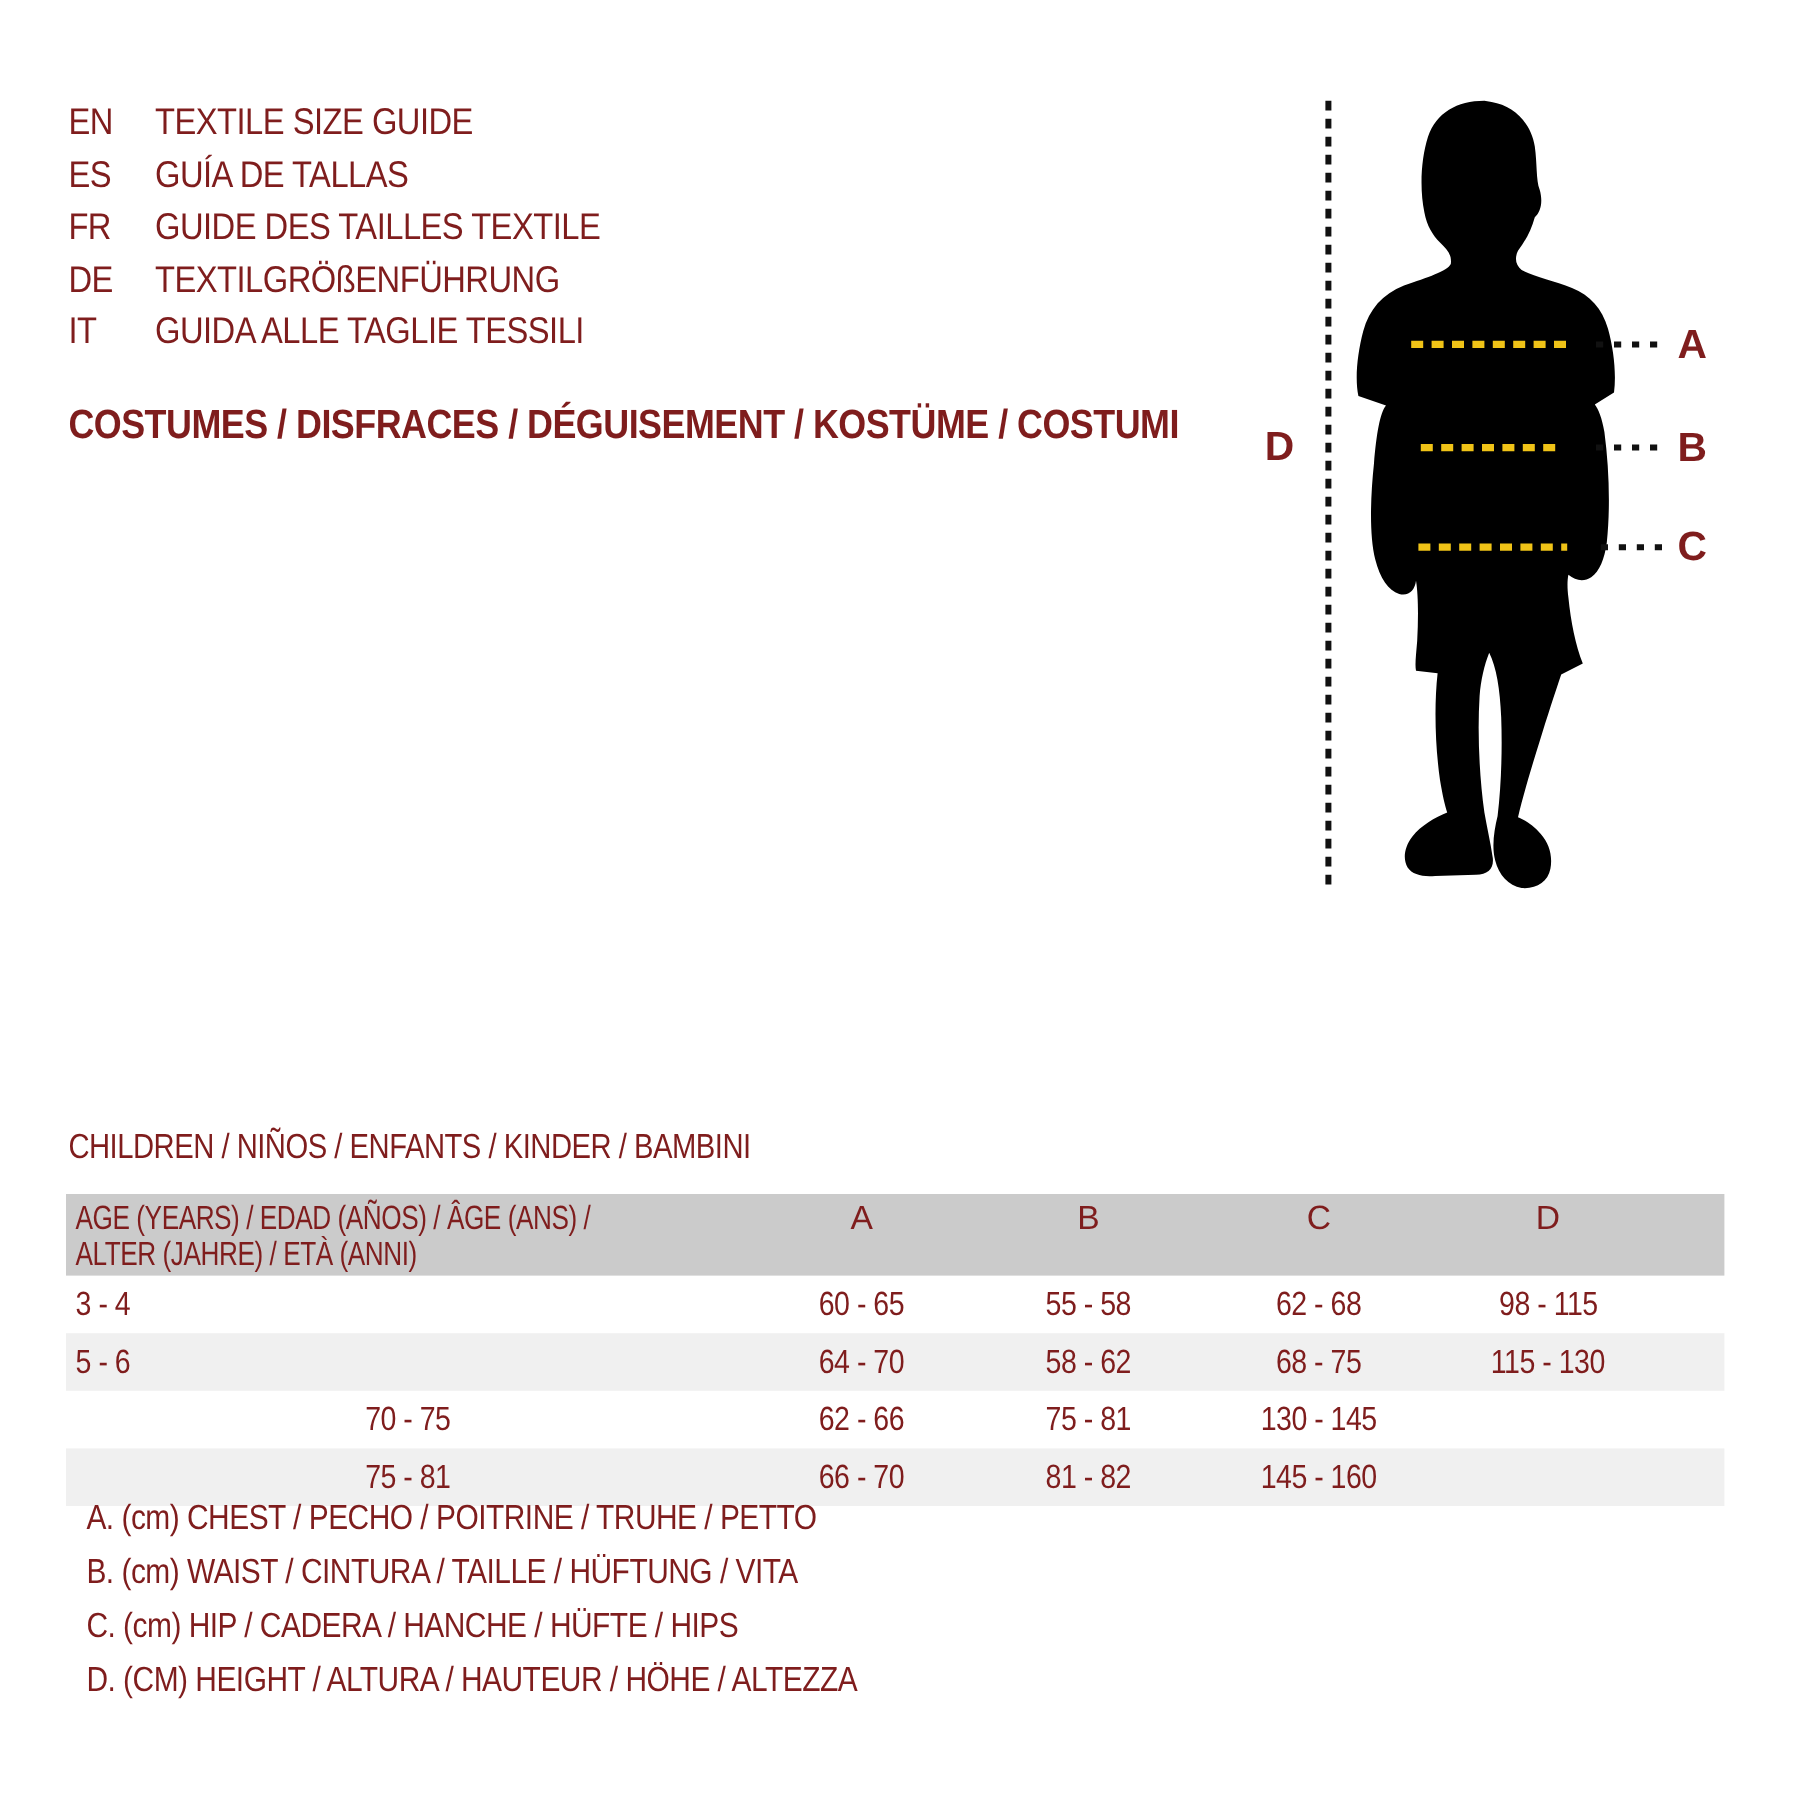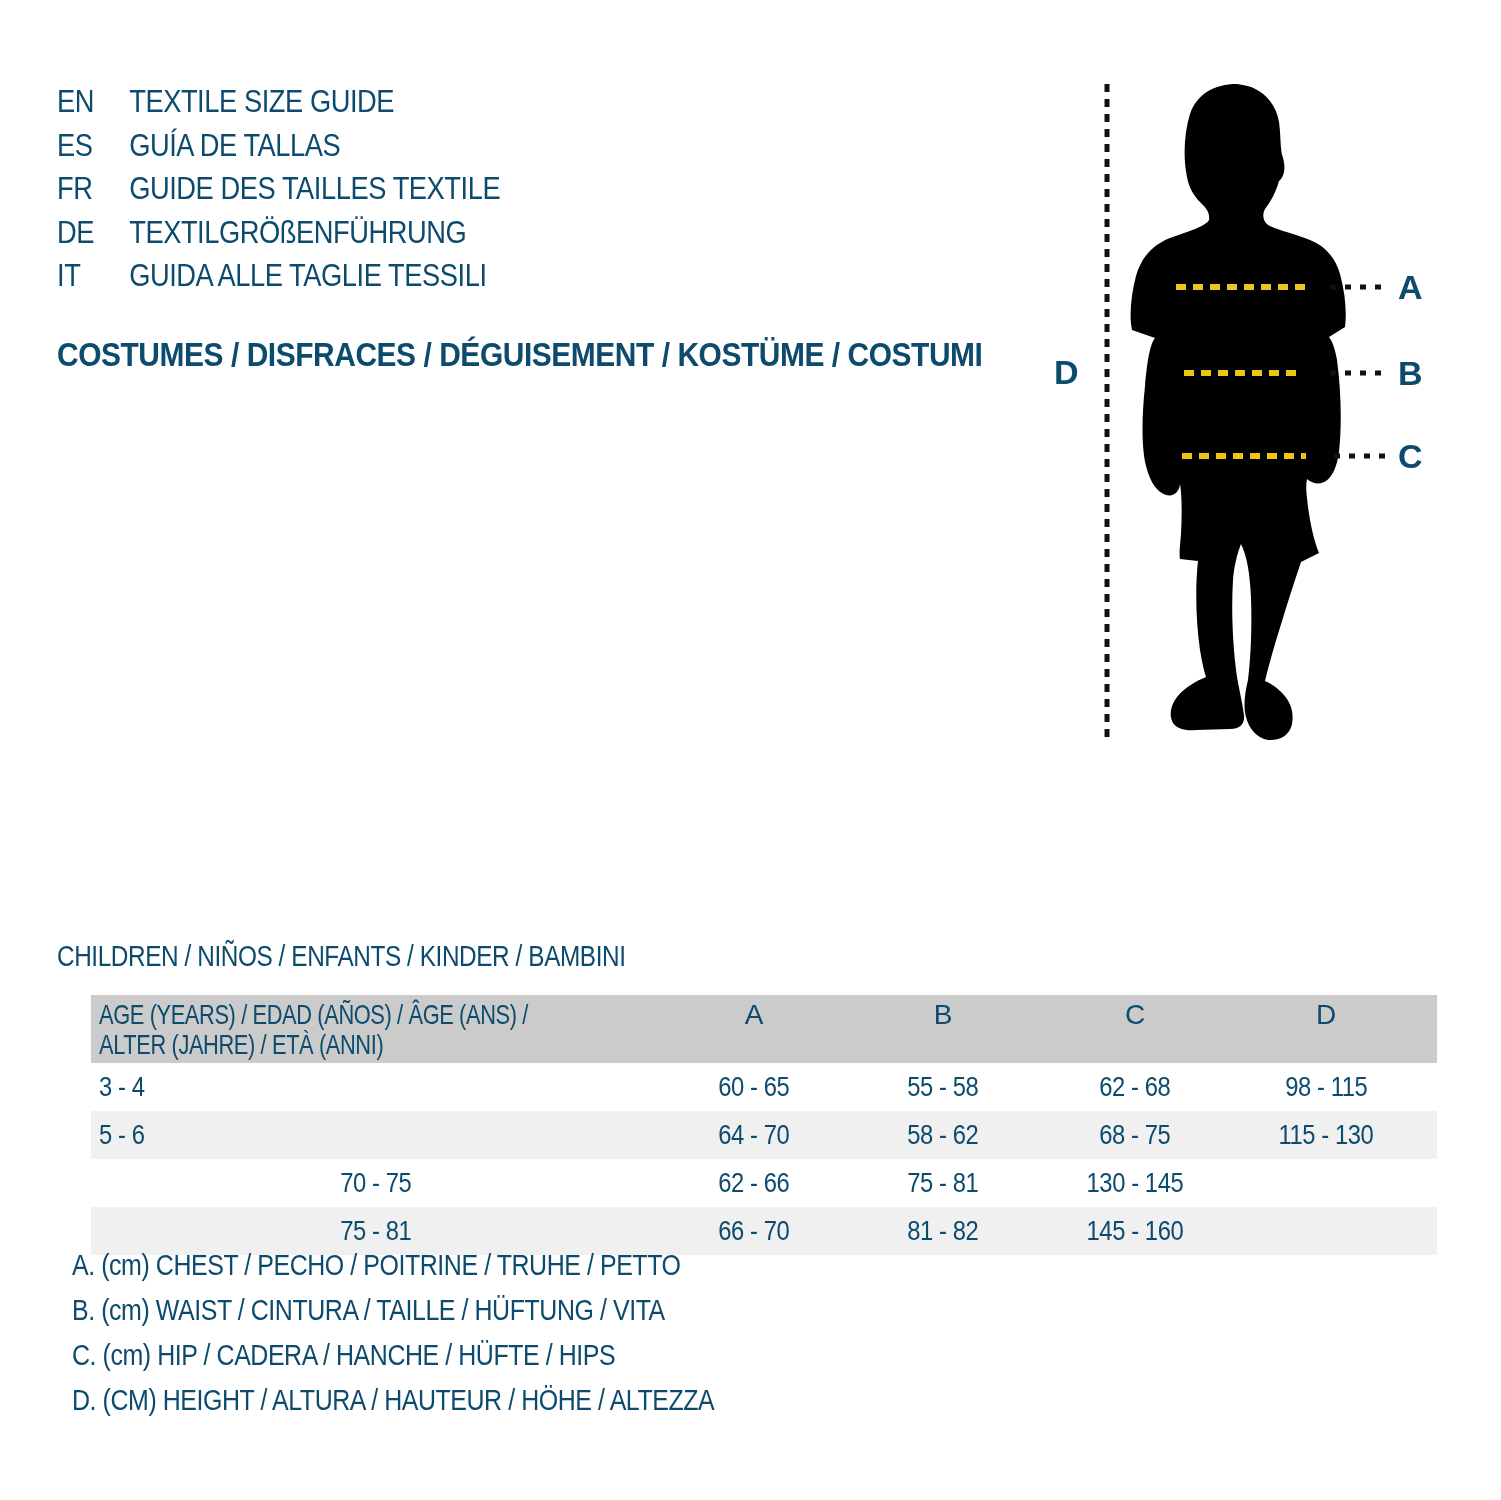--- a/index.html
+++ b/index.html
@@ -2,21 +2,21 @@
 <html><head>
 <meta charset="utf-8">
 <style>
   html, body { margin: 0; padding: 0; background: #ffffff; }
   .canvas {
     position: relative;
     width: 1501px;
     height: 1500px;
     background: #ffffff;
     font-family: "Liberation Sans", "DejaVu Sans", sans-serif;
-    color: #0c4a6e;
+    color: #7f1d1d;
     overflow: hidden;
   }
   
   .lang-block { position: absolute; left: 57px; top: 80px; }
   .lang-row { display: flex; height: 43.5px; line-height: 43.5px;
               font-size: 31px; letter-spacing: -0.5px;
               transform: scaleX(0.88); transform-origin: 0 0; white-space: nowrap; }
   .lang-code { width: 82px; flex: 0 0 82px; }
   
   .category-title {
@@ -31,21 +31,21 @@
     position: absolute; width: 44px; height: 42px; line-height: 42px;
     font-size: 34px; font-weight: bold; text-align: left;
   }
   
   .table-title {
     position: absolute; left: 57px; top: 941px;
     font-size: 29px; line-height: 30px; letter-spacing: -0.5px; white-space: nowrap;
     transform: scaleX(0.84); transform-origin: 0 0;
   }
   .size-table { position: absolute; left: 55px; top: 995px; width: 1382px; }
-  .t-grid { display: grid; grid-template-columns: 570px 186px 192px 192px 190px; margin-left: 36px; }
+  .t-grid { display: grid; grid-template-columns: 570px 186px 192px 192px 190px; }
   .t-header { background: #cbcbcb; height: 68px; align-items: start; }
   .t-row    { height: 48px; align-items: center; }
   .t-row.alt { background: #f0f0f0; }
   .t-cell { font-size: 28px; }
   .t-age  { padding-left: 8px; text-align: left; }
   .t-col  { text-align: center; }
   .t-header .t-cell { padding-top: 5px; line-height: 30px; }
   .t-row .t-cell { line-height: 34px; }
   .hdr-line { transform: scaleX(0.78); transform-origin: 0 0; white-space: nowrap; letter-spacing: -0.5px; }
   .cell-left   { display: inline-block; transform: scaleX(0.85); transform-origin: 0 50%; letter-spacing: -0.5px; }

